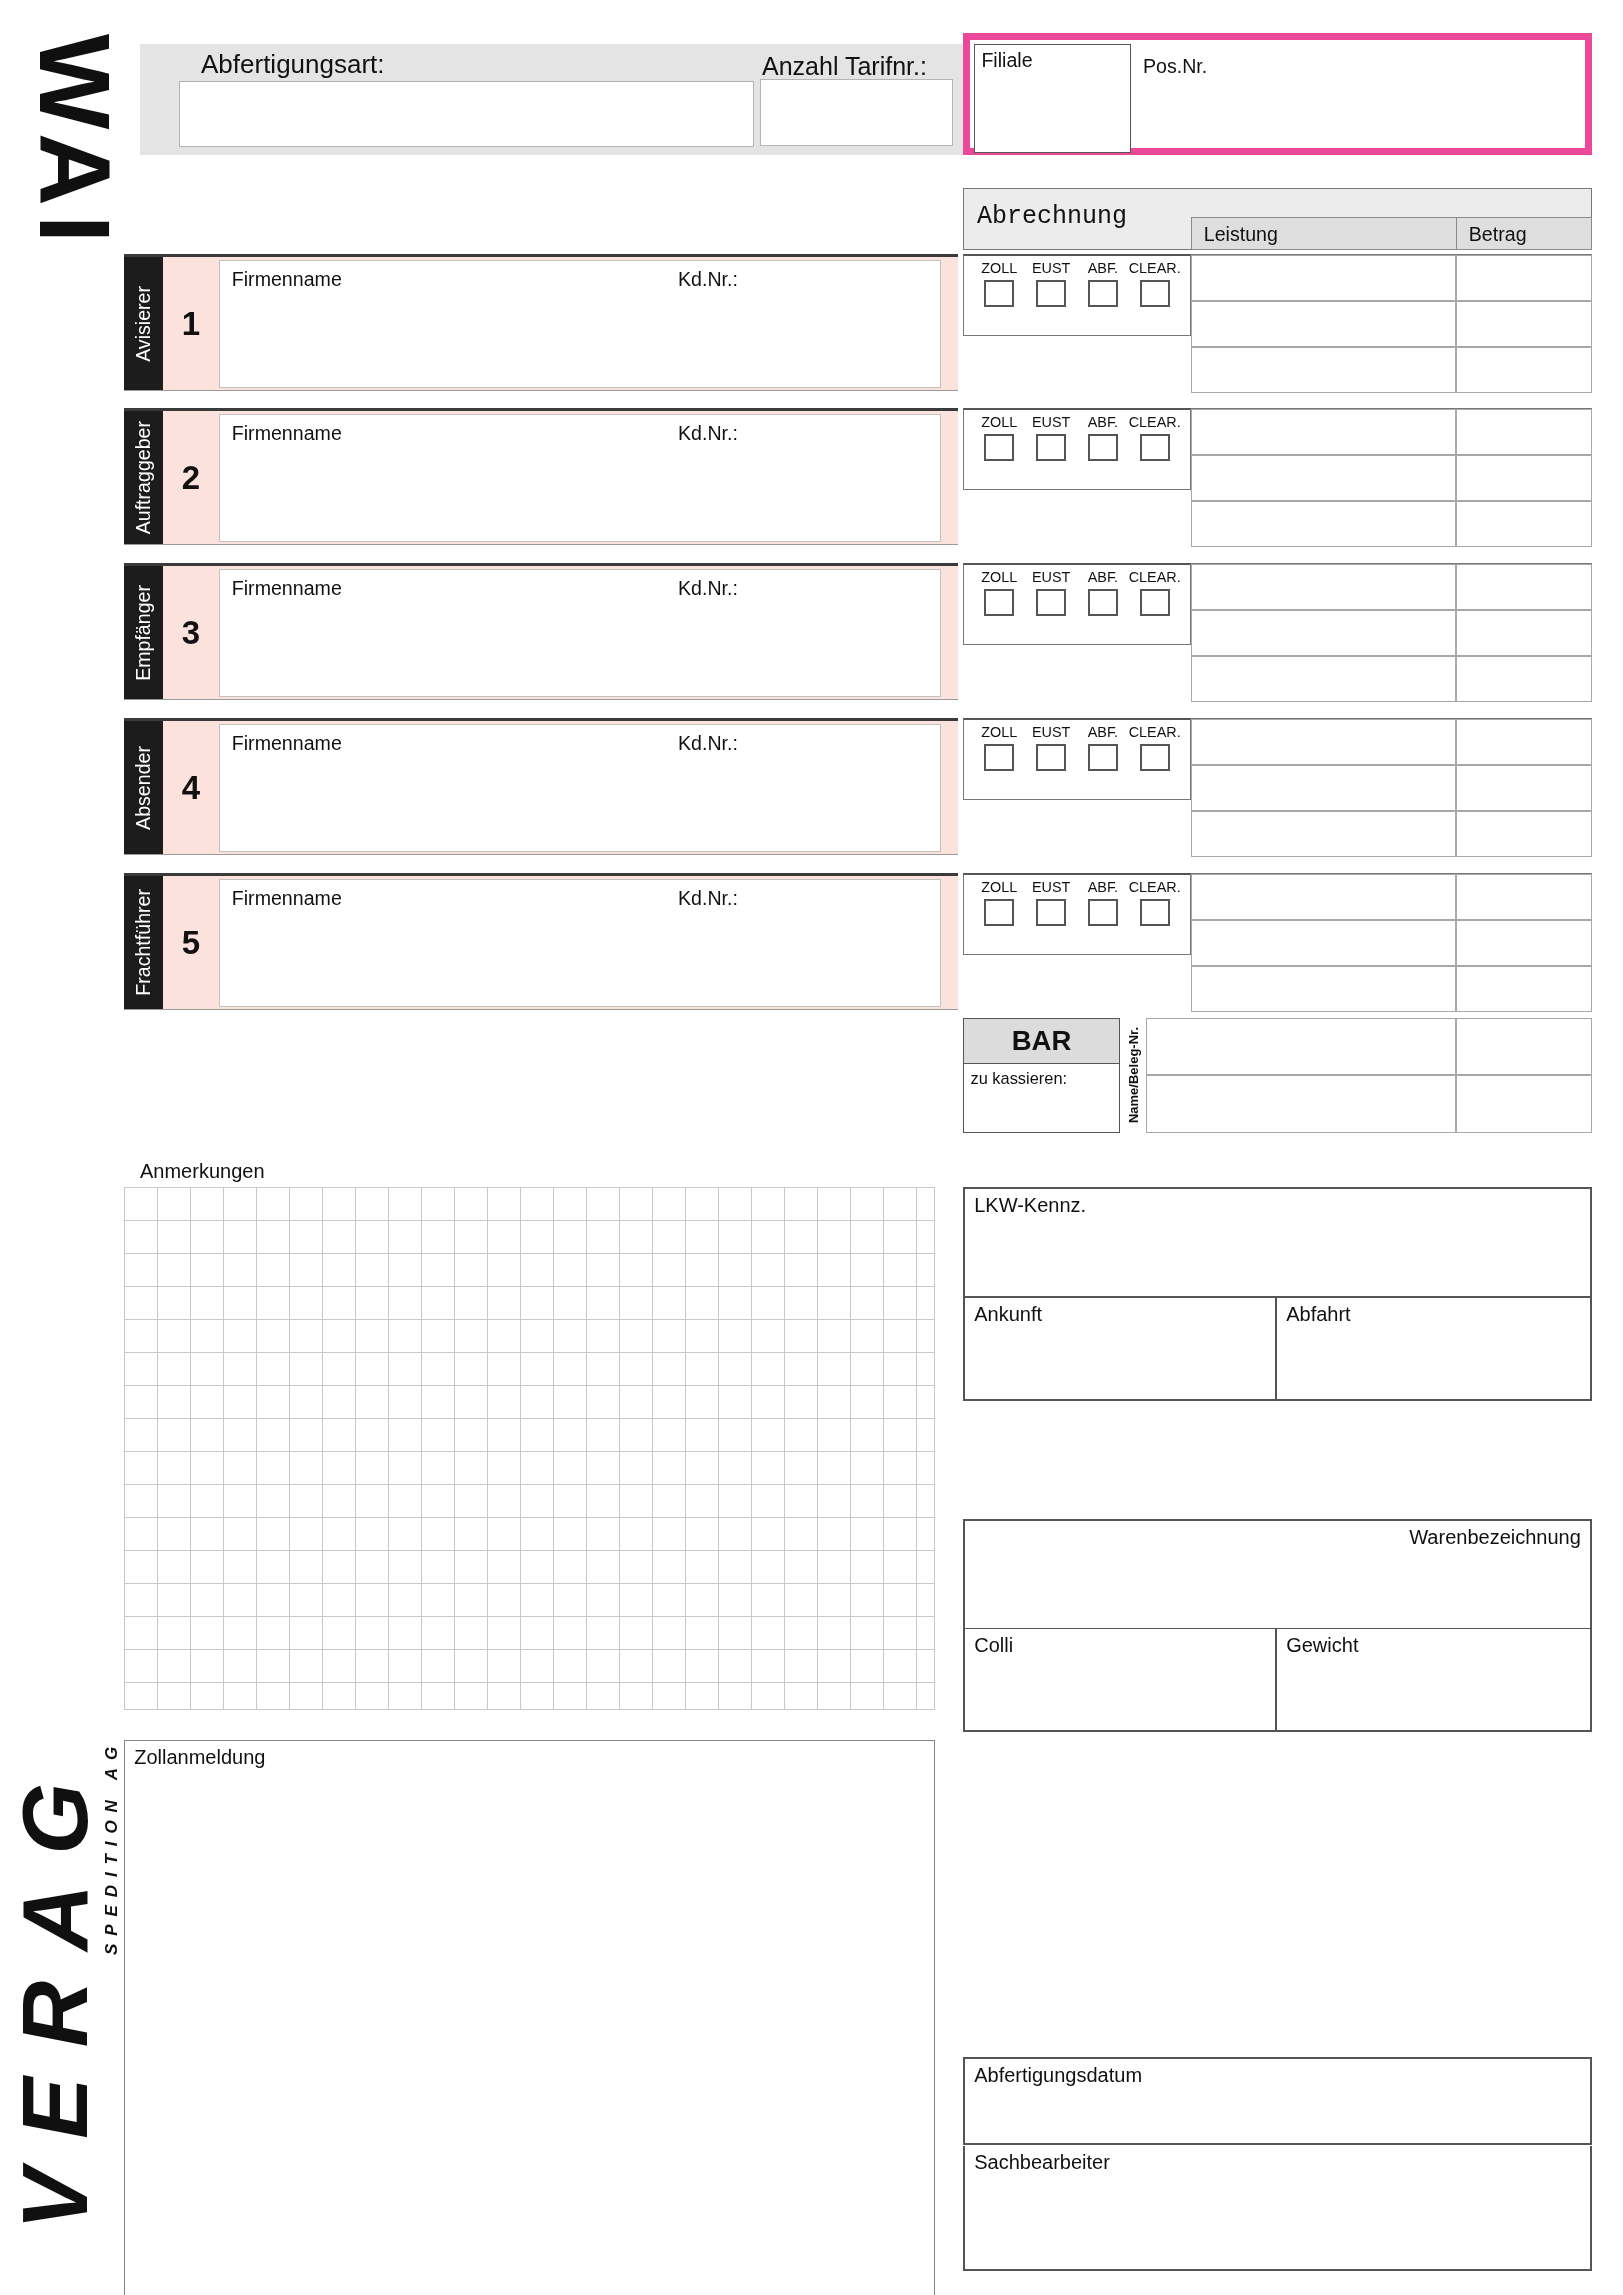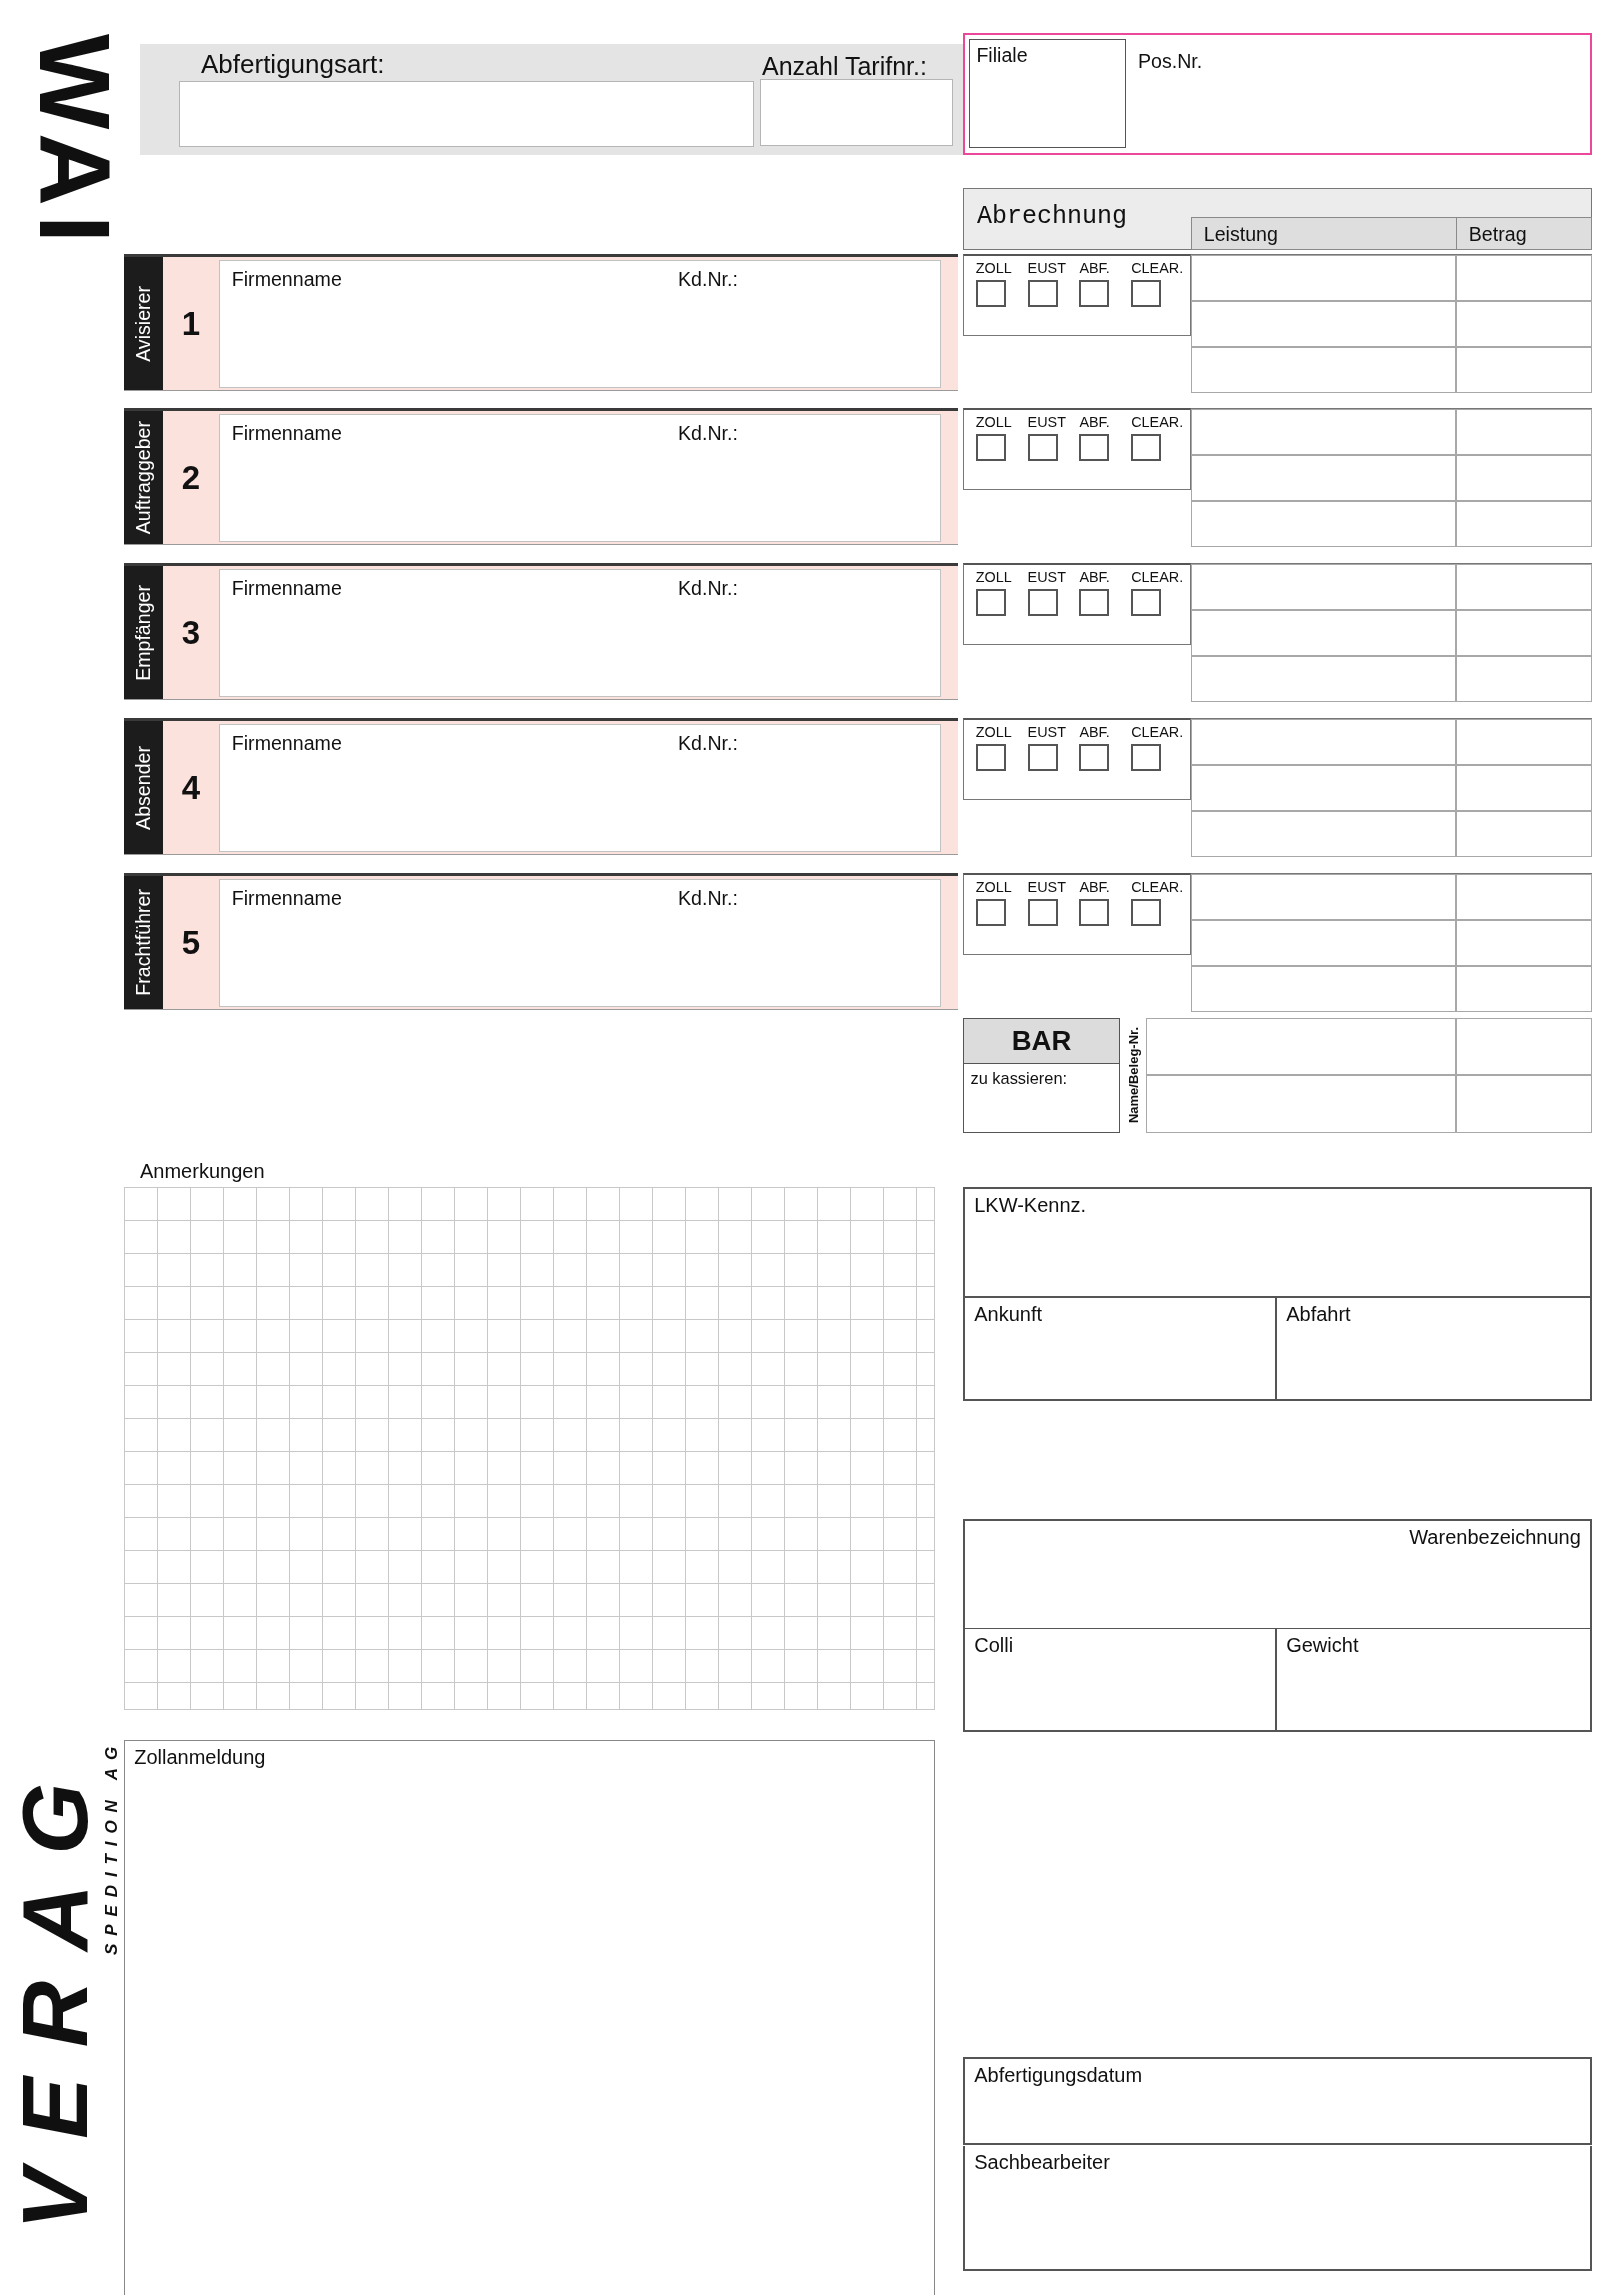--- a/index.html
+++ b/index.html
@@ -20,21 +20,21 @@
   .verag-name { font-size: 92px; font-weight: bold; font-style: italic; letter-spacing: 30px; line-height: 0.9; color: #101010; white-space: nowrap; }
   .verag-sub  { font-size: 17px; font-weight: bold; font-style: italic; letter-spacing: 7.9px; margin-left: 275px; margin-top: 5.2px; color: #101010; white-space: nowrap; }
 
   
   .top-header { position: absolute; left: 140px; top: 44px; width: 900px; height: 111px; background: #e4e4e4; }
   .abf-lbl { position: absolute; left: 61px; top: 5.2px; font-size: 26px; }
   .abf-input { position: absolute; left: 39px; top: 37px; width: 575px; height: 66px; background: #fff; border: 1.3px solid #b5b5b5; }
   .anz-lbl { position: absolute; left: 622px; top: 7.9px; font-size: 25px; }
   .anz-input { position: absolute; left: 620px; top: 35px; width: 193px; height: 67px; background: #fff; border: 1.3px solid #b5b5b5; }
 
-  .filiale-box { position: absolute; left: 963px; top: 33px; width: 629px; height: 122px; border: 2px solid #ec4899; background: #fff; }
+  .filiale-box { position: absolute; left: 963px; top: 33px; width: 629px; height: 122px; border: 7px solid #ec4899; background: #fff; }
   .filiale-inner { position: absolute; left: 3.9px; top: 3.9px; width: 157px; height: 109px; border: 1.3px solid #555; background: #fff; }
   .cell-lbl { font-size: 19.6px; padding: 3.9px 6.5px; display: inline-block; }
   .posnr-lbl { position: absolute; left: 173px; top: 7.9px; font-size: 19.6px; margin-top: 7px; }
 
   
   .acct-header { position: absolute; left: 963px; top: 188px; width: 629px; height: 62px; background: #ececec; border: 1.3px solid #777; }
   .acct-title { position: absolute; left: 13px; top: 13px; font-size: 25px; font-family: Liberation Mono, monospace; }
   .col-head { position: absolute; top: 28px; height: 33px; background: #dedede; border: 1.3px solid #8a8a8a; font-size: 19.6px; padding: 4.6px 0 0 11.8px; }
   .col-leistung { left: 227px; width: 266px; }
   .col-betrag  { left: 492px; width: 136px; }
@@ -45,21 +45,21 @@
   .party-tab .vert { writing-mode: vertical-rl; transform: rotate(180deg); color: #fff; font-size: 19.6px; white-space: nowrap; }
   .party-num { position: absolute; left: 39px; top: 0; width: 56px; height: 100%; display: flex; align-items: center; justify-content: center; font-size: 33px; font-weight: bold; }
   .party-input { position: absolute; left: 95px; top: 3.3px; width: 722px; height: 128px; background: #fff; border: 0.7px solid #c2c2c2; }
   .fn-lbl { position: absolute; left: 11.8px; top: 6.5px; font-size: 19.6px; }
   .kd-lbl { position: absolute; left: 458px; top: 6.5px; font-size: 19.6px; }
 
   
   .acct-row { position: absolute; left: 963px; width: 629px; height: 137px; }
   .chk-box { position: absolute; left: 0; top: 0; width: 228px; height: 82px; background: #fff; border: 1.3px solid #777; border-top: 2px solid #555;
              display: flex; justify-content: space-between; padding: 3.9px 11.8px 0 11.8px; }
-  .chk { display: flex; flex-direction: column; width: 47px; }
+  .chk { display: flex; flex-direction: column; align-items: center; width: 47px; }
   .chk-lbl { font-size: 14.4px; }
   .chk-sq { width: 30px; height: 27.5px; border: 2px solid #555; background: #fff; margin-top: 3.9px; }
   .bill-grid { position: absolute; left: 228px; top: 0; width: 401px; height: 137px;
                display: grid; grid-template-columns: 265px 136px; grid-template-rows: repeat(3, 46px); border-top: 1.3px solid #777; }
   .bg-cell { border: 0.7px solid #a8a8a8; background: #fff; }
 
   
   .bar-section { position: absolute; left: 963px; top: 1018px; width: 629px; height: 115px; }
   .bar-title { position: absolute; left: 0; top: 0; width: 157px; height: 46px; background: #dcdcdc; border: 1.3px solid #555;
                font-size: 27.5px; font-weight: bold; display: flex; align-items: center; justify-content: center; }

